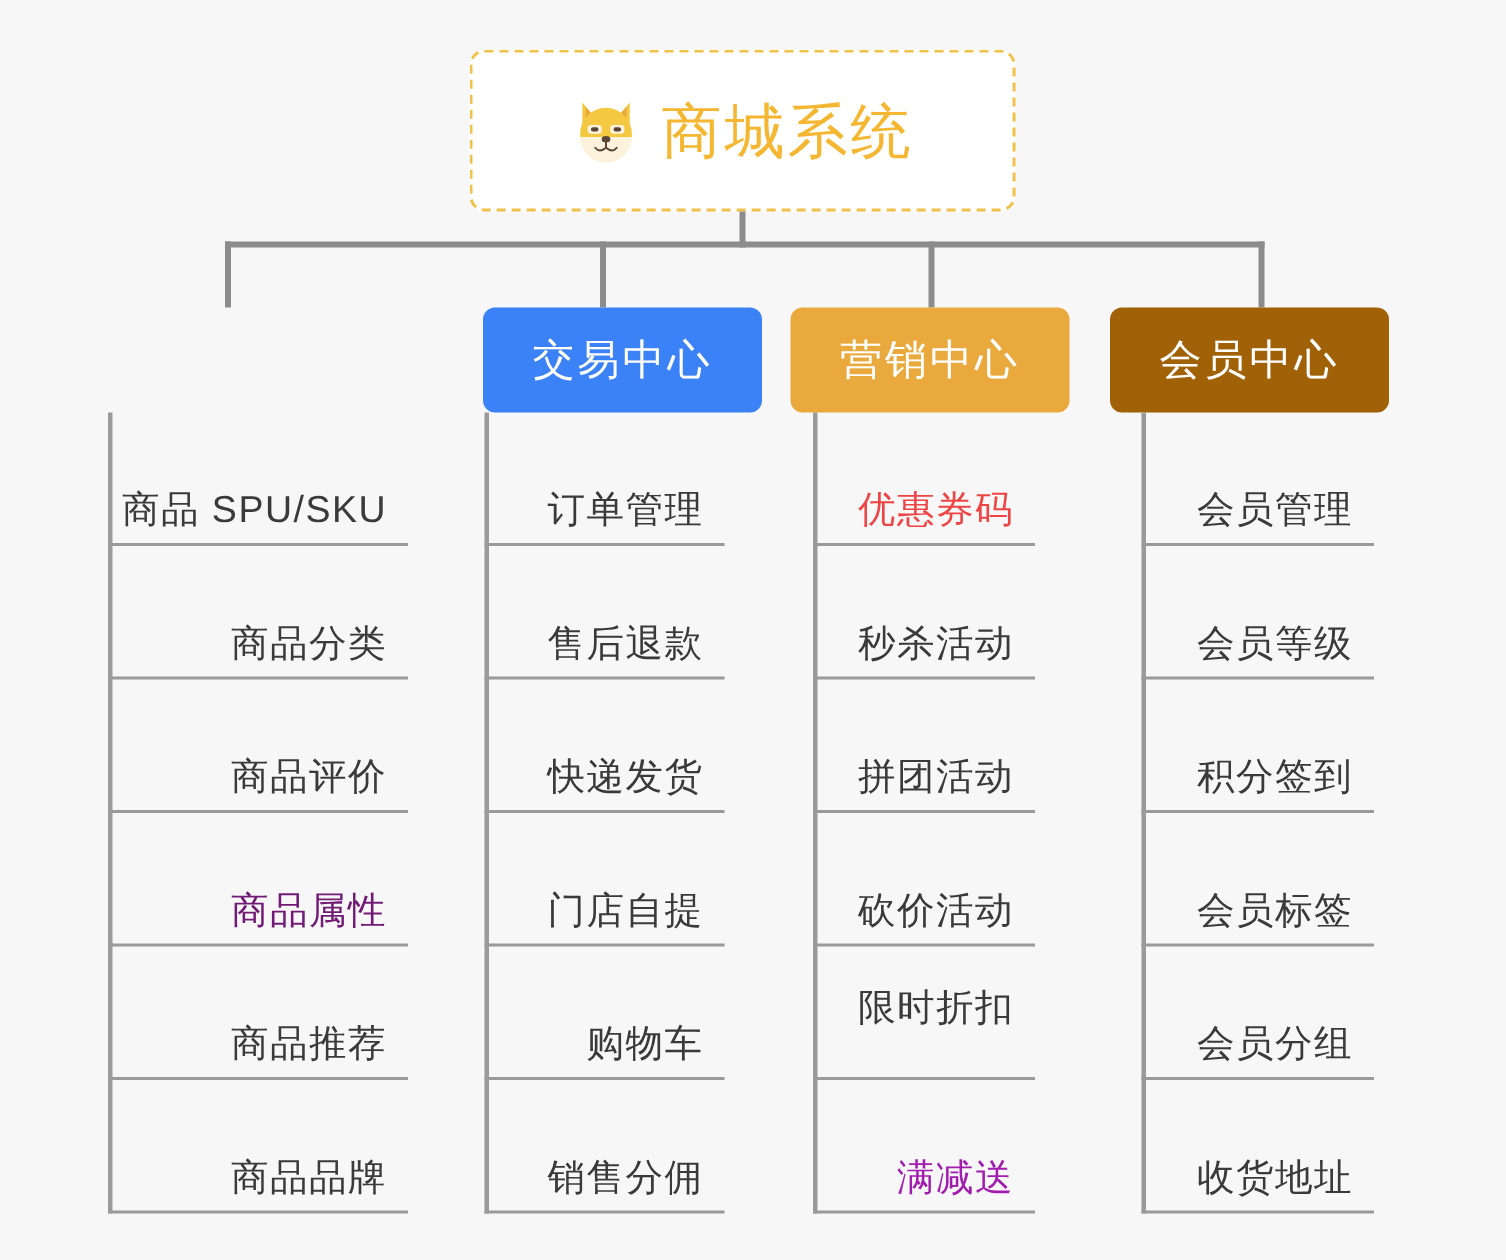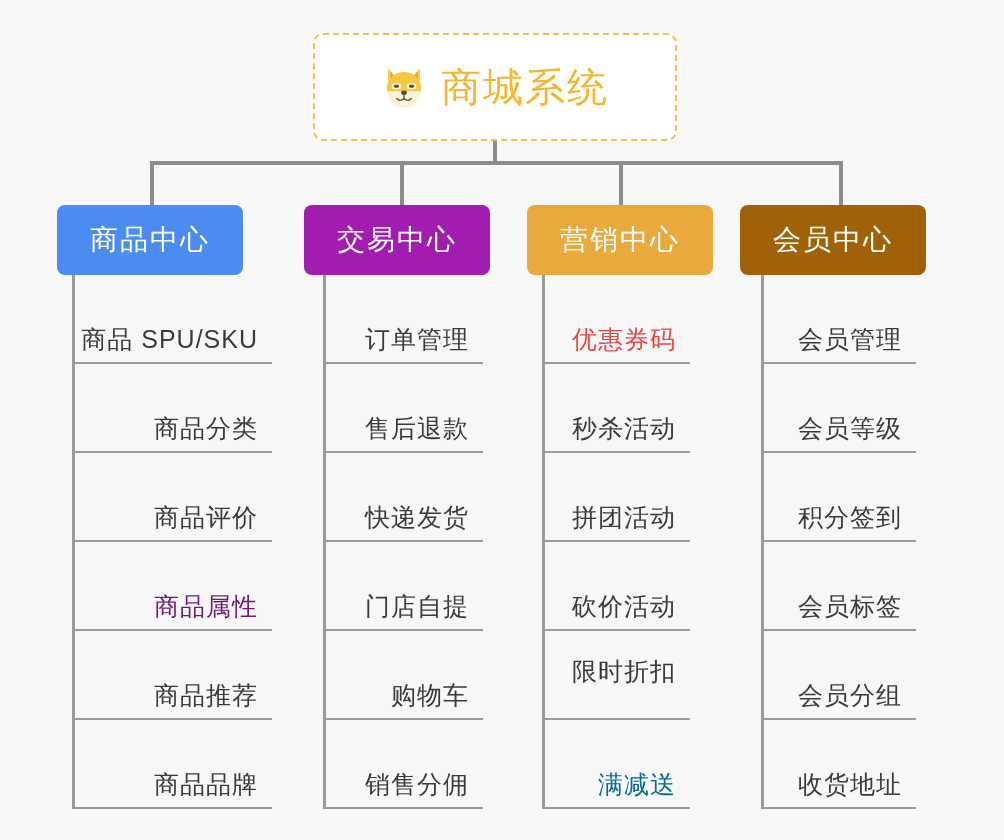--- a/index.html
+++ b/index.html
@@ -128,24 +128,21 @@
     <span class="root-title">商城系统</span>
   </div>
 
   <div class="conn conn-v" style="left: 493px; top: 141px; height: 24px; background: rgb(140, 140, 140);"></div>
   <div class="conn conn-h" style="left: 150px; top: 161px; width: 693px; background: rgb(140, 140, 140);"></div>
   <div class="conn conn-v" style="left: 150px; top: 161px; height: 44px; background: rgb(140, 140, 140);"></div>
   <div class="conn conn-v" style="left: 400px; top: 161px; height: 44px; background: rgb(140, 140, 140);"></div>
   <div class="conn conn-v" style="left: 619px; top: 161px; height: 44px; background: rgb(140, 140, 140);"></div>
   <div class="conn conn-v" style="left: 839px; top: 161px; height: 44px; background: rgb(140, 140, 140);"></div>
 
-  <div class="cat-box" style="left: 57px; top: 205px; width: 186px; background: rgb(74, 140, 240);">
-    <span>商品中心</span>
-  </div>
-  <div class="cat-box" style="left: 304px; top: 205px; width: 186px; background: #a21caf;">
+  <div class="cat-box" style="left: 322px; top: 205px; width: 186px; background: #3b82f6;">
     <span>交易中心</span>
   </div>
   <div class="cat-box" style="left: 527px; top: 205px; width: 186px; background: rgb(234, 169, 60);">
     <span>营销中心</span>
   </div>
   <div class="cat-box" style="left: 740px; top: 205px; width: 186px; background: #a16207;">
     <span>会员中心</span>
   </div>
 
   <div class="branch" style="left:72px;">
@@ -206,21 +203,21 @@
         <div class="leaf" style="top: 178px; width: 148px; border-bottom-color: rgb(154, 154, 154);">
           <span class="leaf-label" style="color: rgb(58, 58, 58);">拼团活动</span>
         </div>
         <div class="leaf" style="top: 267px; width: 148px; border-bottom-color: rgb(154, 154, 154);">
           <span class="leaf-label" style="color: rgb(58, 58, 58);">砍价活动</span>
         </div>
         <div class="leaf" style="top: 356px; width: 148px; border-bottom-color: rgb(154, 154, 154); align-items: center;">
           <span class="leaf-label" style="color: rgb(58, 58, 58);">限时折扣</span>
         </div>
         <div class="leaf" style="top: 445px; width: 148px; border-bottom-color: rgb(154, 154, 154);">
-          <span class="leaf-label" style="color: #0369a1;">满减送</span>
+          <span class="leaf-label" style="color: #a21caf;">满减送</span>
         </div>
       </div>
   </div>
   <div class="branch" style="left:761px;">
     <div class="trunk" style="height: 534px; background: rgb(154, 154, 154);"></div>
     <div class="leaves">
         <div class="leaf" style="top: 0px; width: 155px; border-bottom-color: rgb(154, 154, 154);">
           <span class="leaf-label" style="color: rgb(58, 58, 58);">会员管理</span>
         </div>
         <div class="leaf" style="top: 89px; width: 155px; border-bottom-color: rgb(154, 154, 154);">

